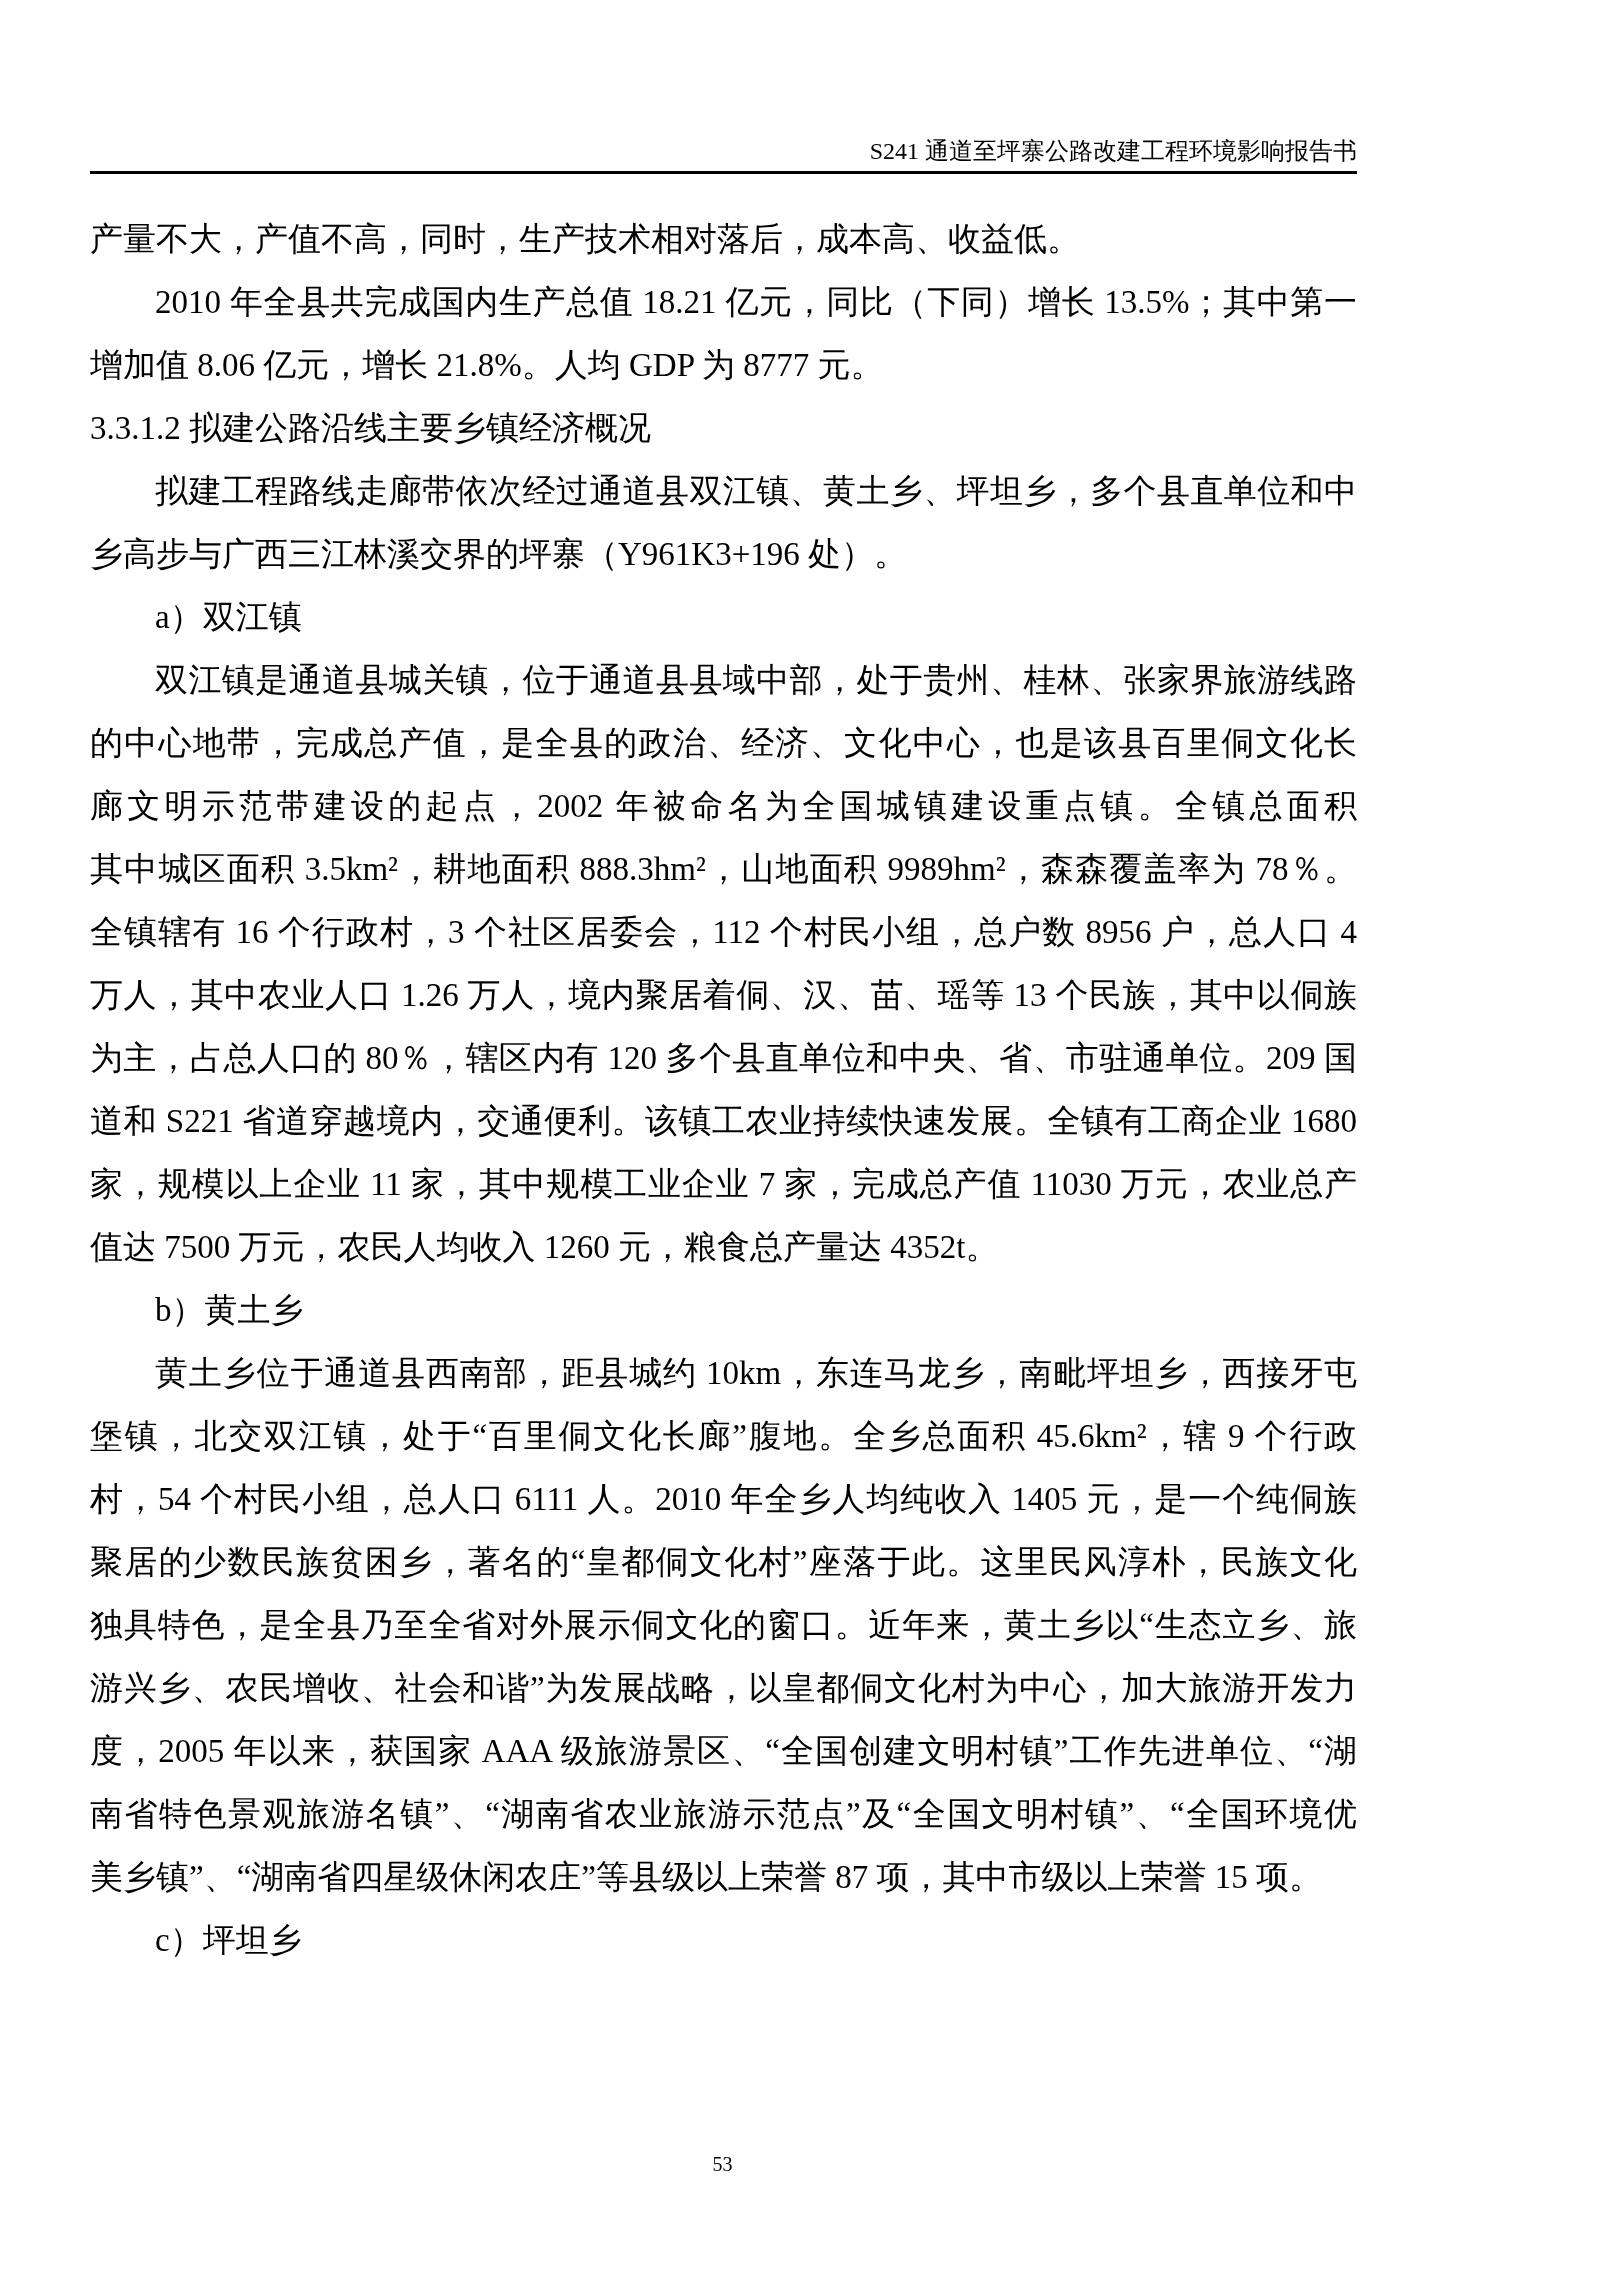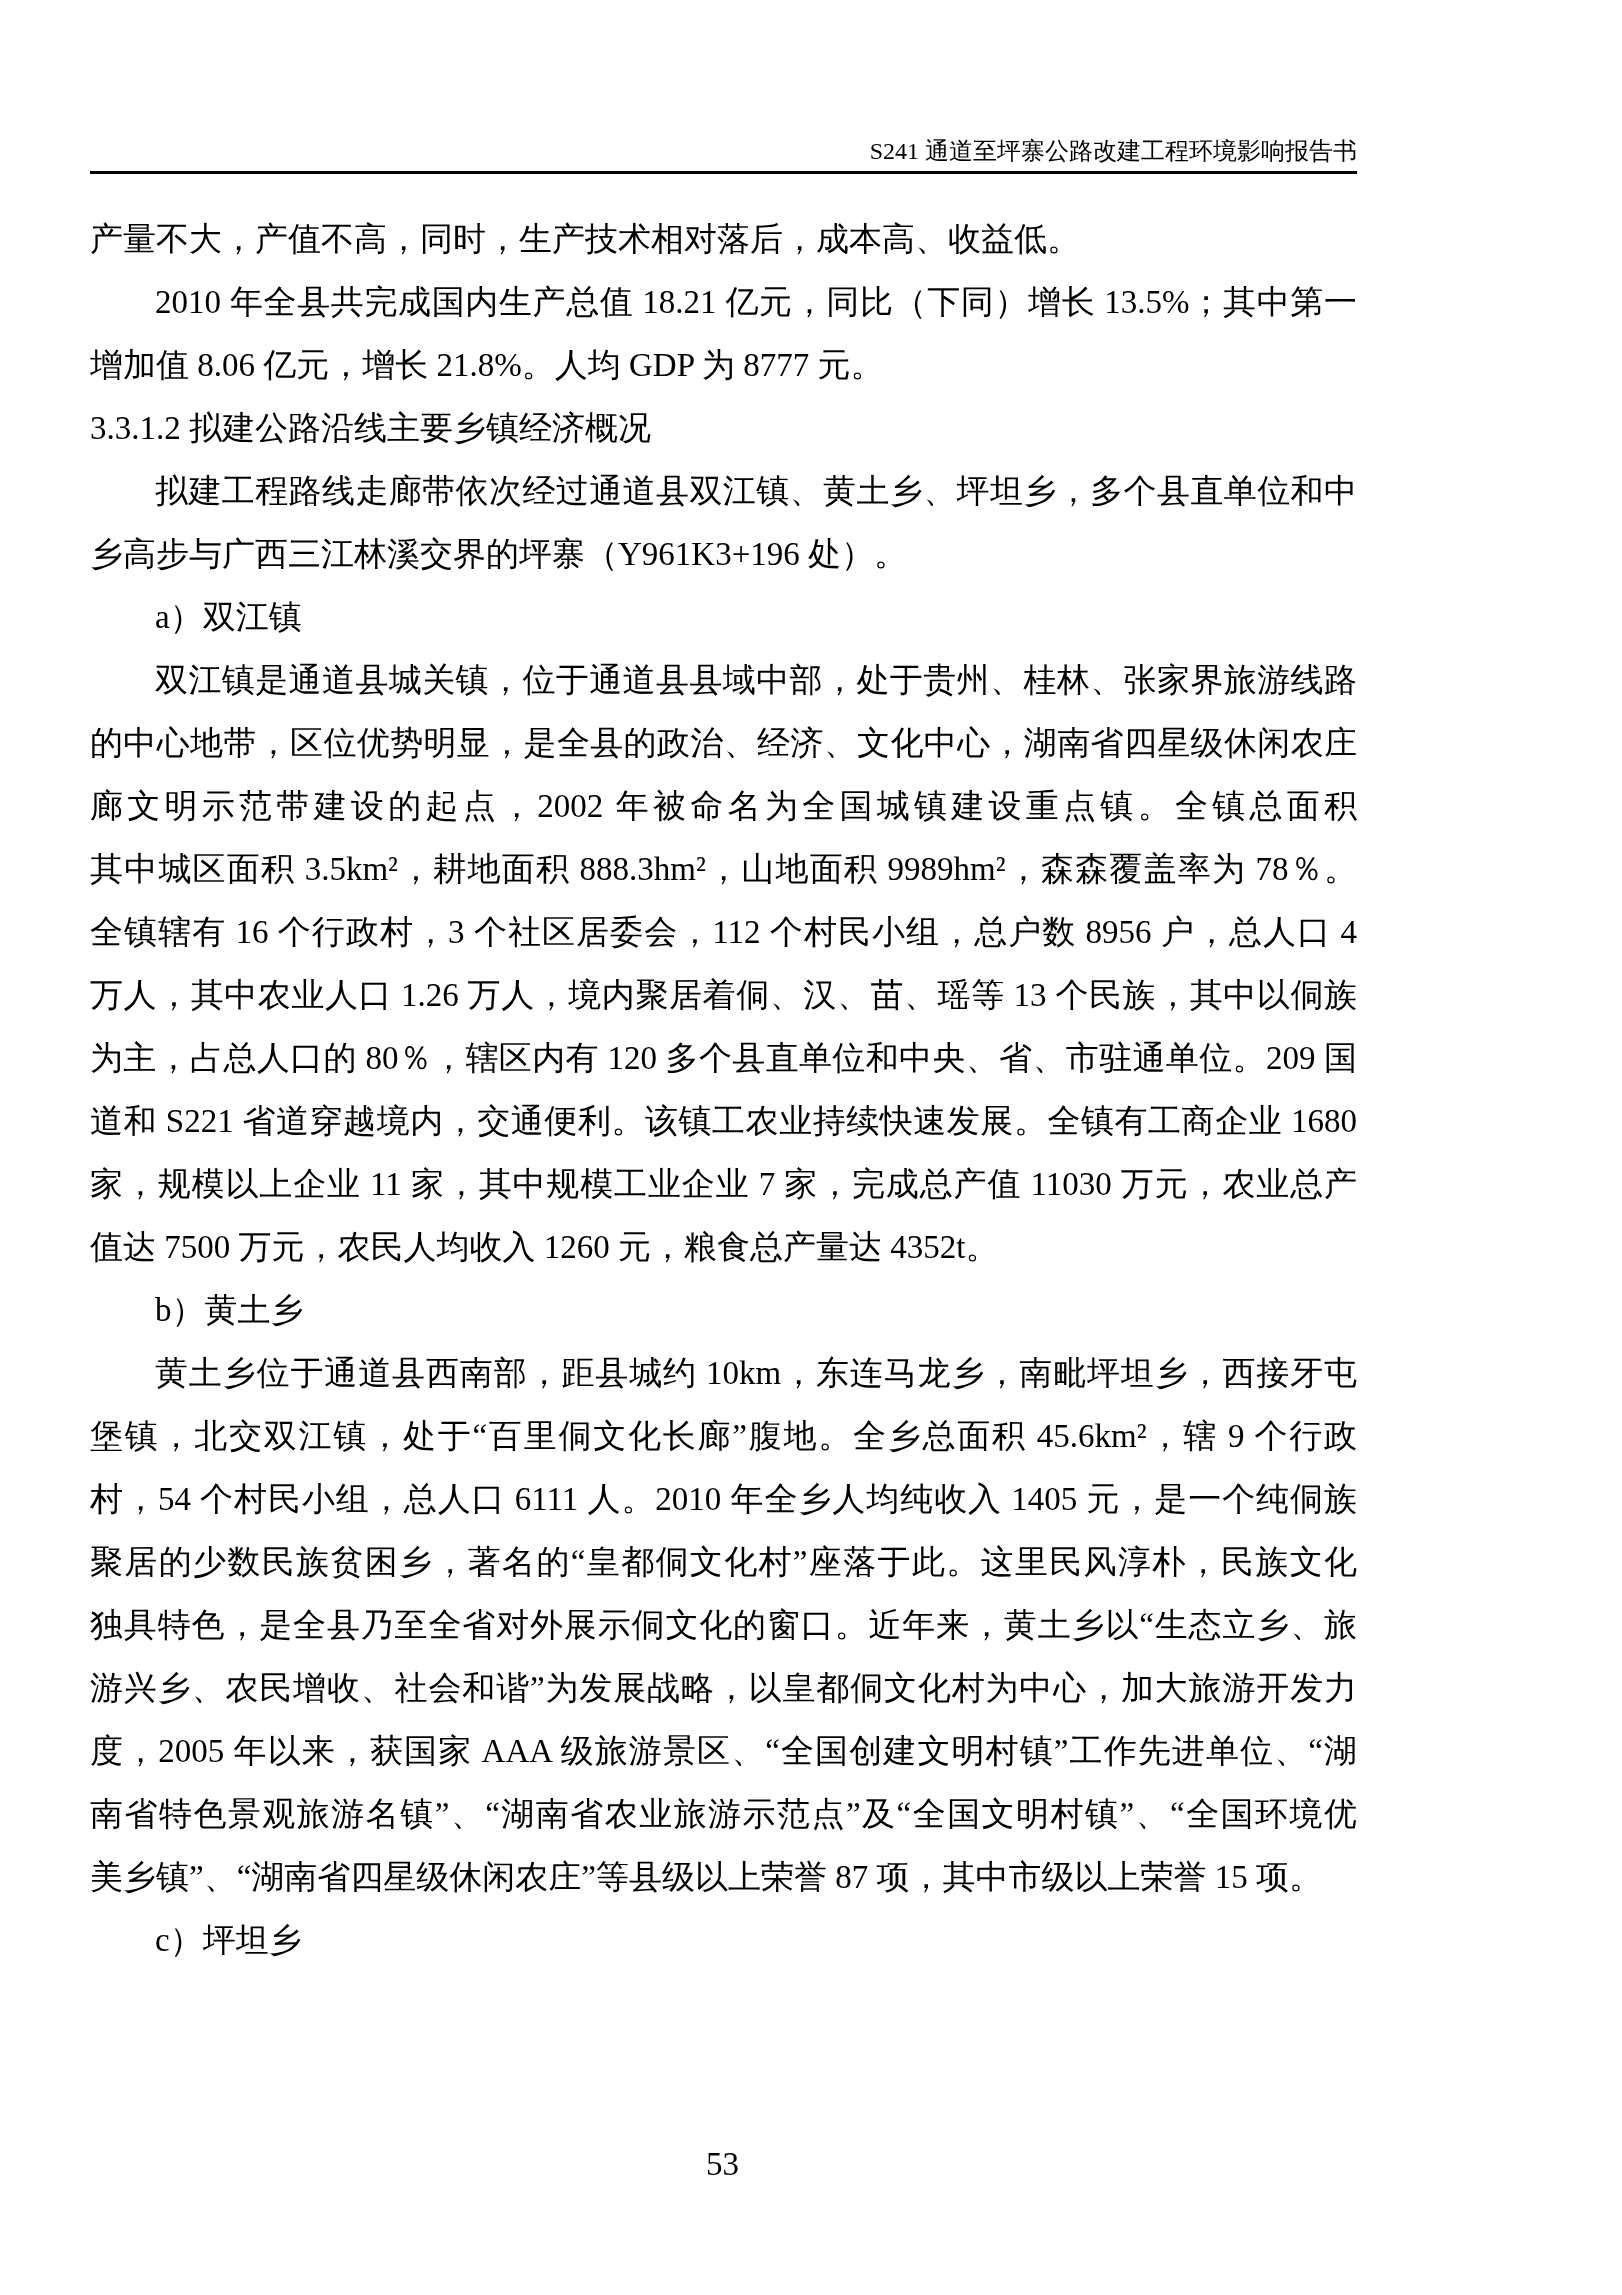--- a/index.html
+++ b/index.html
@@ -52,21 +52,21 @@
     text-align: justify;
     text-align-last: justify;
   }
   .line.indent { text-indent: 65px; }
   .footer {
     position: absolute;
     left: 0;
     right: 0;
     top: 2148px;
     text-align: center;
-    font-size: 33px;
+    font-size: 20px;
     line-height: 33px;
   }
 </style>
 </head>
 <body>
 
 <div class="page">
   <div class="header">S241 通道至坪寨公路改建工程环境影响报告书</div>
   <div class="header-rule"></div>
 
@@ -83,21 +83,21 @@
       </div>
       <div class="para">
         <div class="line fill indent">拟建工程路线走廊带依次经过通道县双江镇、黄土乡、坪坦乡，多个县直单位和中央</div>
         <div class="line">乡高步与广西三江林溪交界的坪寨（Y961K3+196 处）。</div>
       </div>
       <div class="para">
         <div class="line indent">a）双江镇</div>
       </div>
       <div class="para">
         <div class="line fill indent">双江镇是通道县城关镇，位于通道县县域中部，处于贵州、桂林、张家界旅游线路</div>
-        <div class="line fill">的中心地带，区位优势明显，是全县的政治、经济、文化中心，湖南省四星级休闲农庄</div>
+        <div class="line fill">的中心地带，完成总产值，是全县的政治、经济、文化中心，也是该县百里侗文化长</div>
         <div class="line fill">廊文明示范带建设的起点，2002 年被命名为全国城镇建设重点镇。全镇总面积 109km²，</div>
         <div class="line fill">其中城区面积 3.5km²，耕地面积 888.3hm²，山地面积 9989hm²，森森覆盖率为 78％。</div>
         <div class="line fill">全镇辖有 16 个行政村，3 个社区居委会，112 个村民小组，总户数 8956 户，总人口 4</div>
         <div class="line fill">万人，其中农业人口 1.26 万人，境内聚居着侗、汉、苗、瑶等 13 个民族，其中以侗族</div>
         <div class="line fill">为主，占总人口的 80％，辖区内有 120 多个县直单位和中央、省、市驻通单位。209 国</div>
         <div class="line fill">道和 S221 省道穿越境内，交通便利。该镇工农业持续快速发展。全镇有工商企业 1680</div>
         <div class="line fill">家，规模以上企业 11 家，其中规模工业企业 7 家，完成总产值 11030 万元，农业总产</div>
         <div class="line">值达 7500 万元，农民人均收入 1260 元，粮食总产量达 4352t。</div>
       </div>
       <div class="para">

